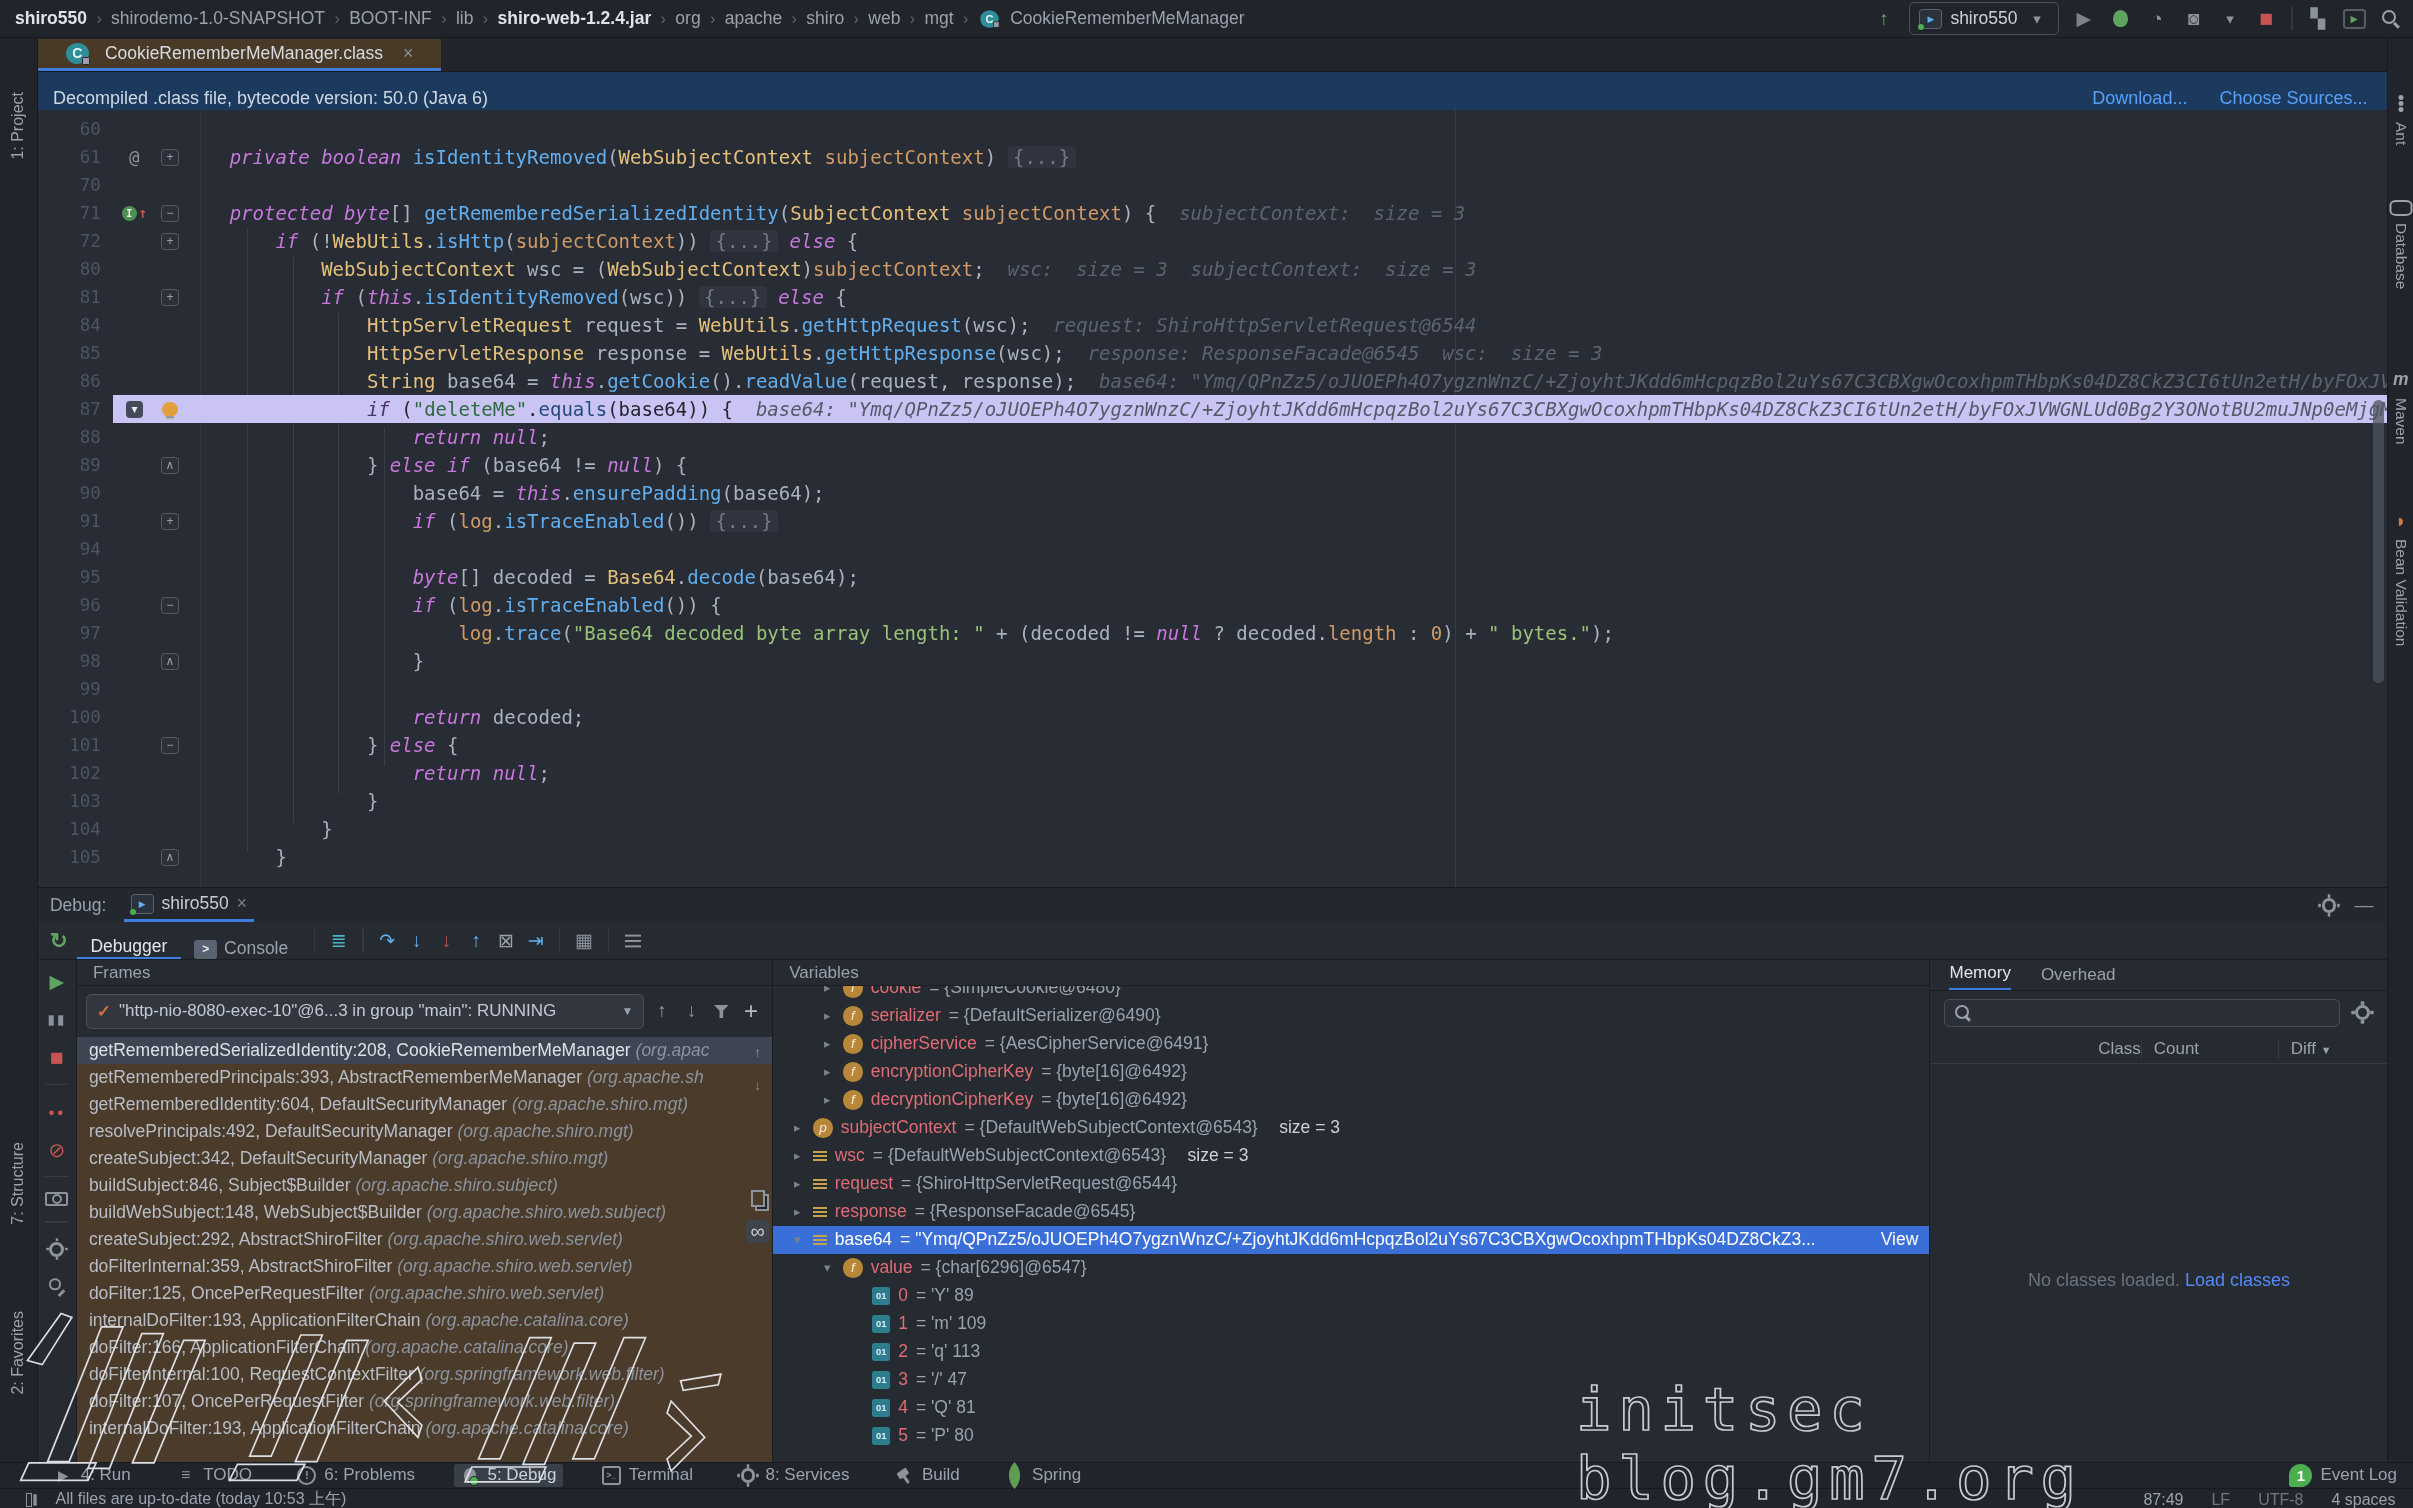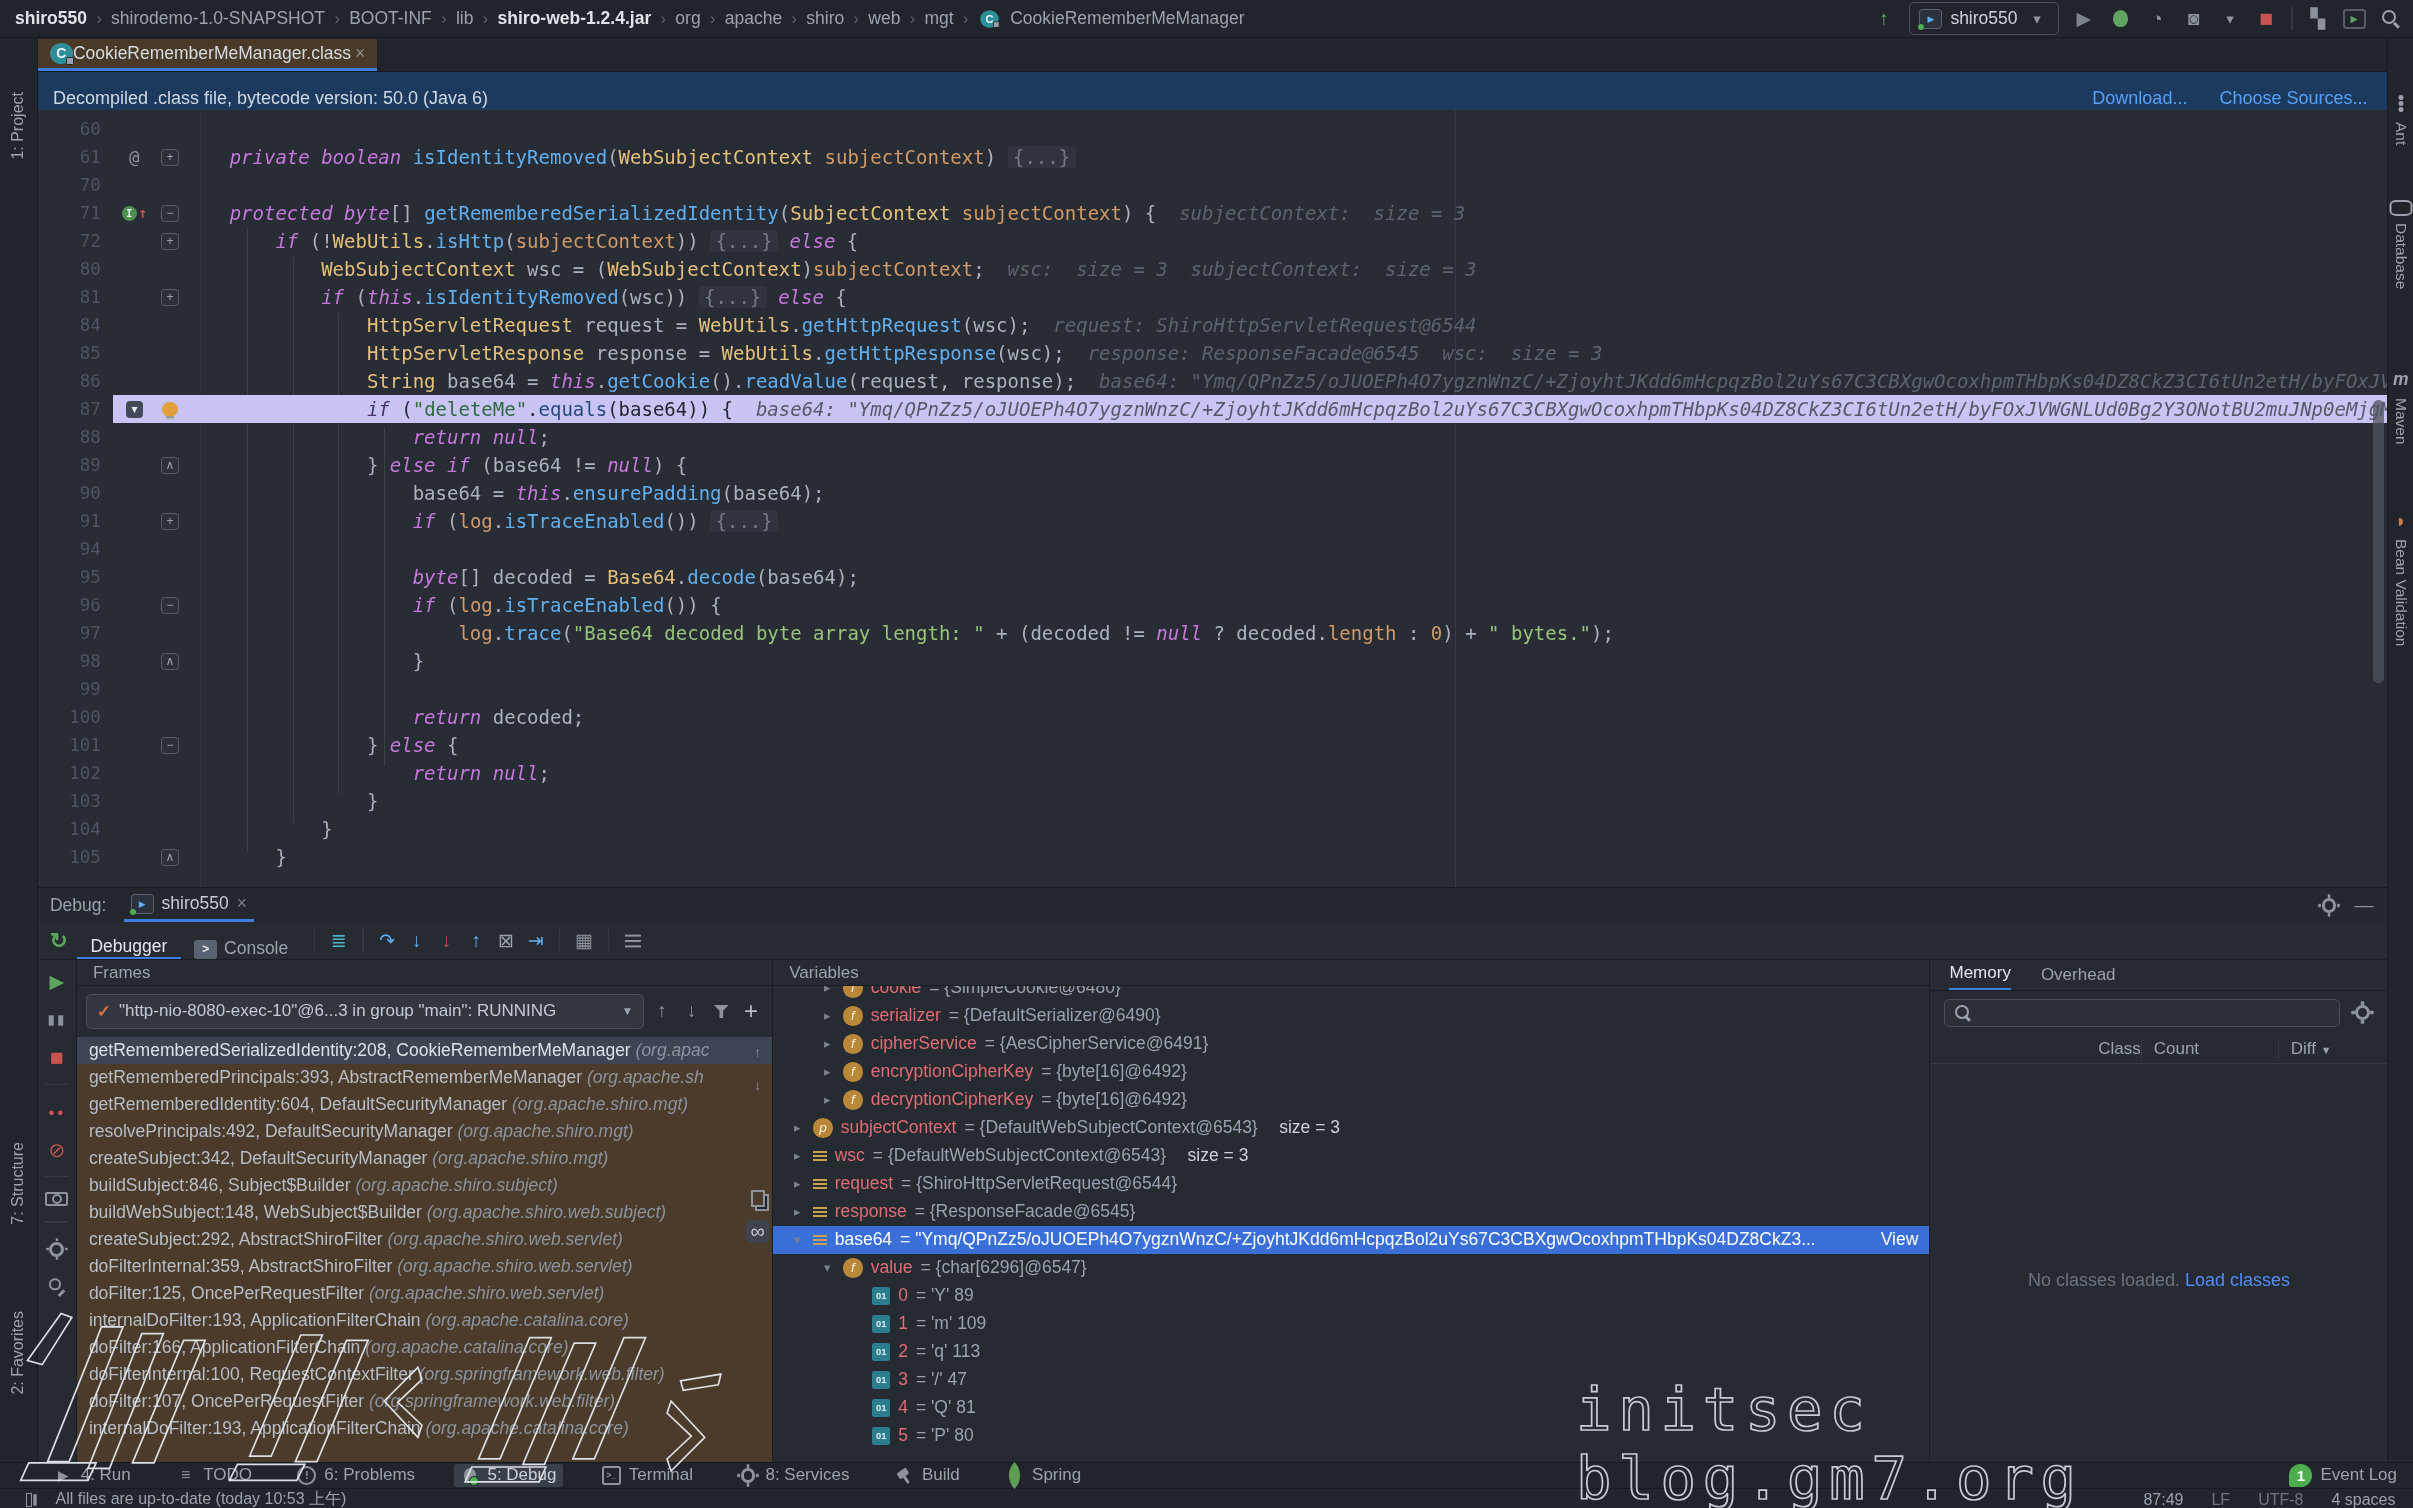--- a/index.html
+++ b/index.html
@@ -88,21 +88,21 @@
   #left-stripe{ width:38px; background:#21252b; border-right:1.3px solid #16191d; position:relative; }
   .vlabel{ position:absolute; left:50%; transform:translateX(-50%); writing-mode:vertical-rl; font-size:16px; color:#9aa2ae; white-space:nowrap; }
   .vlabel.flip{ transform:translateX(-50%) rotate(180deg); }
   #right-stripe{ width:25.6px; background:#21252b; border-left:1.3px solid #16191d; position:relative; }
   #right-stripe .rlab{ position:absolute; left:50%; transform:translateX(-50%); display:flex; flex-direction:column; align-items:center; gap:6.7px; }
   #right-stripe .rlab span.txt{ writing-mode:vertical-rl; font-size:15.5px; color:#9aa2ae; white-space:nowrap; }
   #center-col{ width:2350px; display:flex; flex-direction:column; }
 
   
   #tabbar{ height:34px; background:#21252b; display:flex; align-items:flex-end; border-bottom:1.3px solid #16191d; }
-  #file-tab{ display:flex; align-items:center; gap:0; background:#493a28; height:32px; padding:0 12px; font-size:17.5px; color:#d6dae0; border-bottom:3.4px solid #3f7ce0; }
+  #file-tab{ display:flex; align-items:center; gap:16px; background:#493a28; height:32px; padding:0 28px; font-size:17.5px; color:#d6dae0; border-bottom:3.4px solid #3f7ce0; }
   #file-tab .close{ color:#8d939d; font-size:17.5px; margin-left:4px; }
 
   
   #banner{ height:38px; background:#1b3a5e; display:flex; align-items:center; padding:16px 20px 0 15px; font-size:18px; color:#cfd8e4; }
   #banner .lnk{ color:#57a0f7; margin-left:32px; }
 
   
   #editor{ position:relative; height:778px; background:#282c34; overflow:hidden;
            font-family:"DejaVu Sans Mono", monospace; font-size:19px; }
   #gutter-sep{ position:absolute; left:162px; top:0; bottom:0; width:0.7px; background:#31363f; }

